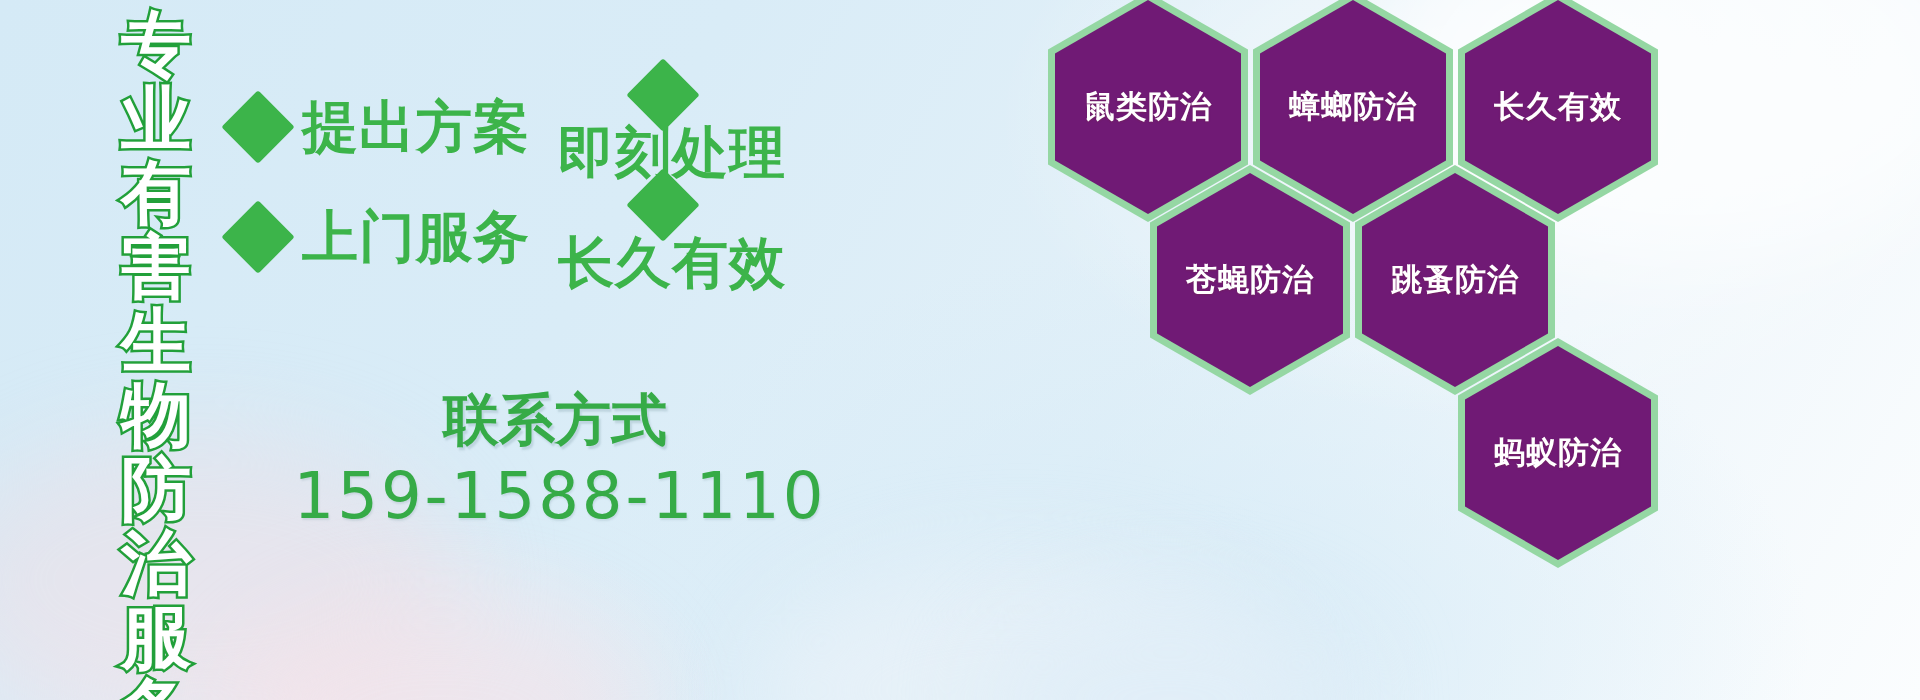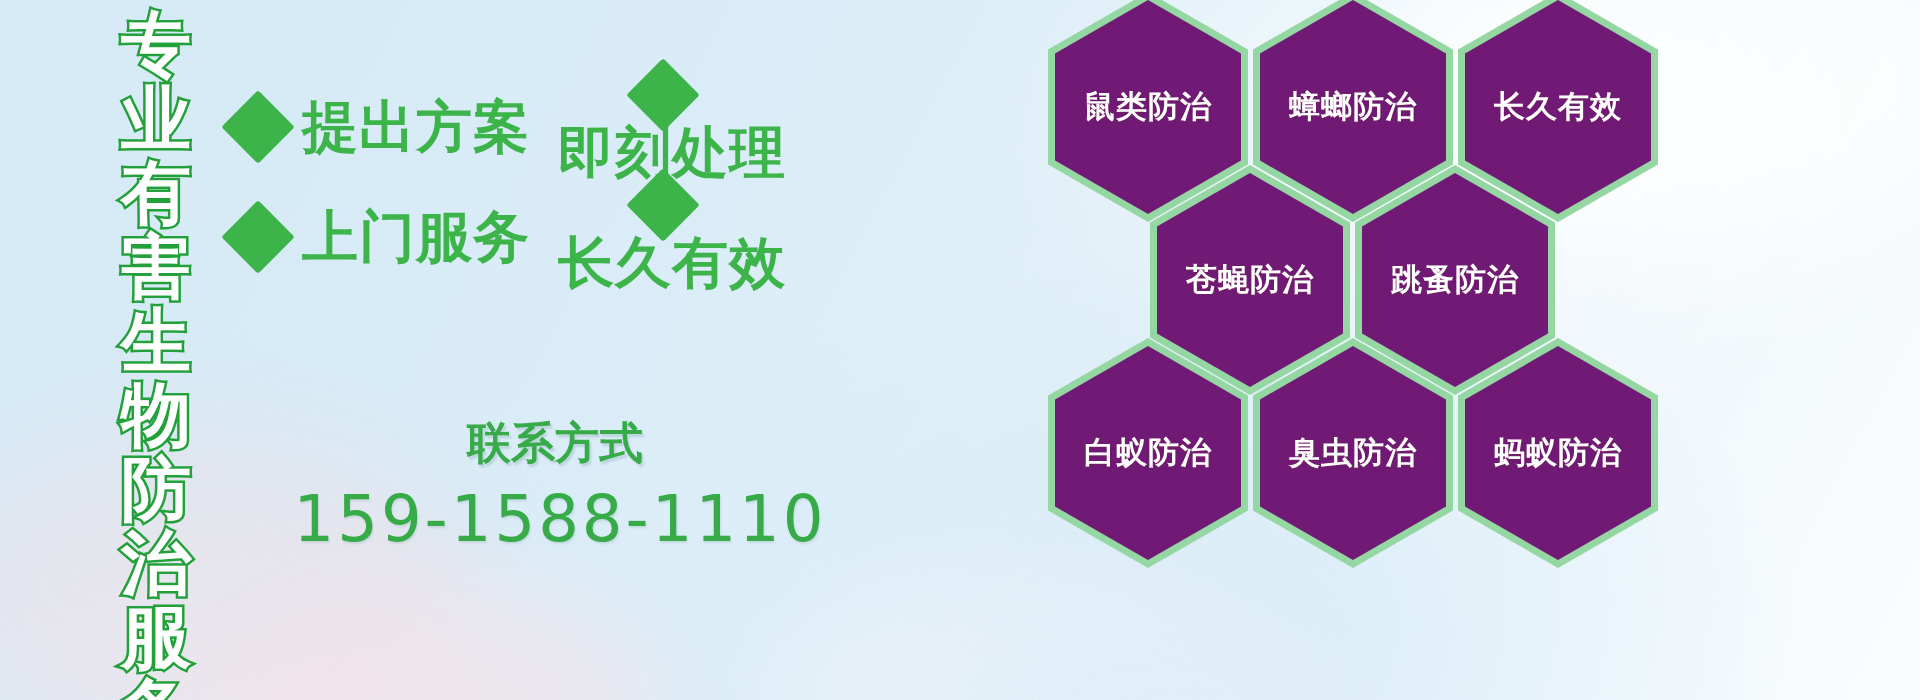--- a/index.html
+++ b/index.html
@@ -104,28 +104,27 @@
   
   #contact {
     position: absolute;
     left: 250px;
     top: 386px;
     width: 620px;
     z-index: 4;
     text-align: center;
   }
   #contact-label {
-    font-size: 44px;
+    font-size: 56px;
     line-height: 68px;
     font-weight: 700;
     color: #36ab47;
     font-family: "DejaVu Sans", "Liberation Sans", sans-serif;
     text-shadow: 2px 3px 2px rgba(120,150,160,0.28);
     margin-left: -10px;
-    margin-top: 23px;
   }
   .phone {
     font-size: 64px;
     line-height: 84px;
     font-weight: 400;
     color: #36ab47;
     font-family: "DejaVu Sans", "Liberation Sans", sans-serif;
     letter-spacing: 3px;
     text-shadow: 1px 2px 2px rgba(120,150,160,0.22);
   }
@@ -260,31 +259,21 @@
         <span class="hex-label">苍蝇防治</span>
       </div>
     </div>
 
     <div class="hex r2c2">
       <div class="hex-inner">
         <span class="hex-label">跳蚤防治</span>
       </div>
     </div>
 
-    <div class="hex r3c1">
-      <div class="hex-inner">
-        <span class="hex-label">白蚁防治</span>
-      </div>
-    </div>
-
-    <div class="hex r3c2">
-      <div class="hex-inner">
-        <span class="hex-label">臭虫防治</span>
-      </div>
-    </div>
+
 
     <div class="hex r3c3">
       <div class="hex-inner">
         <span class="hex-label">蚂蚁防治</span>
       </div>
     </div>
 
   </div>
 
 </div>

